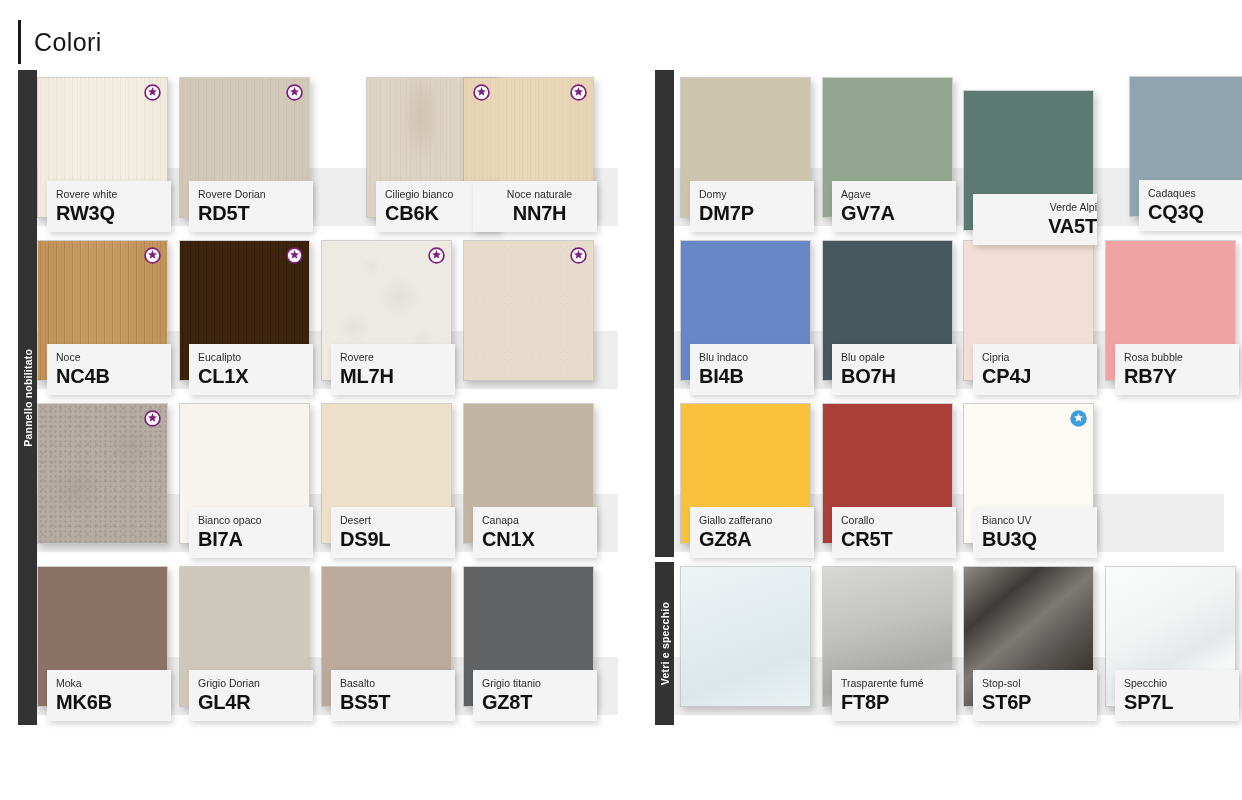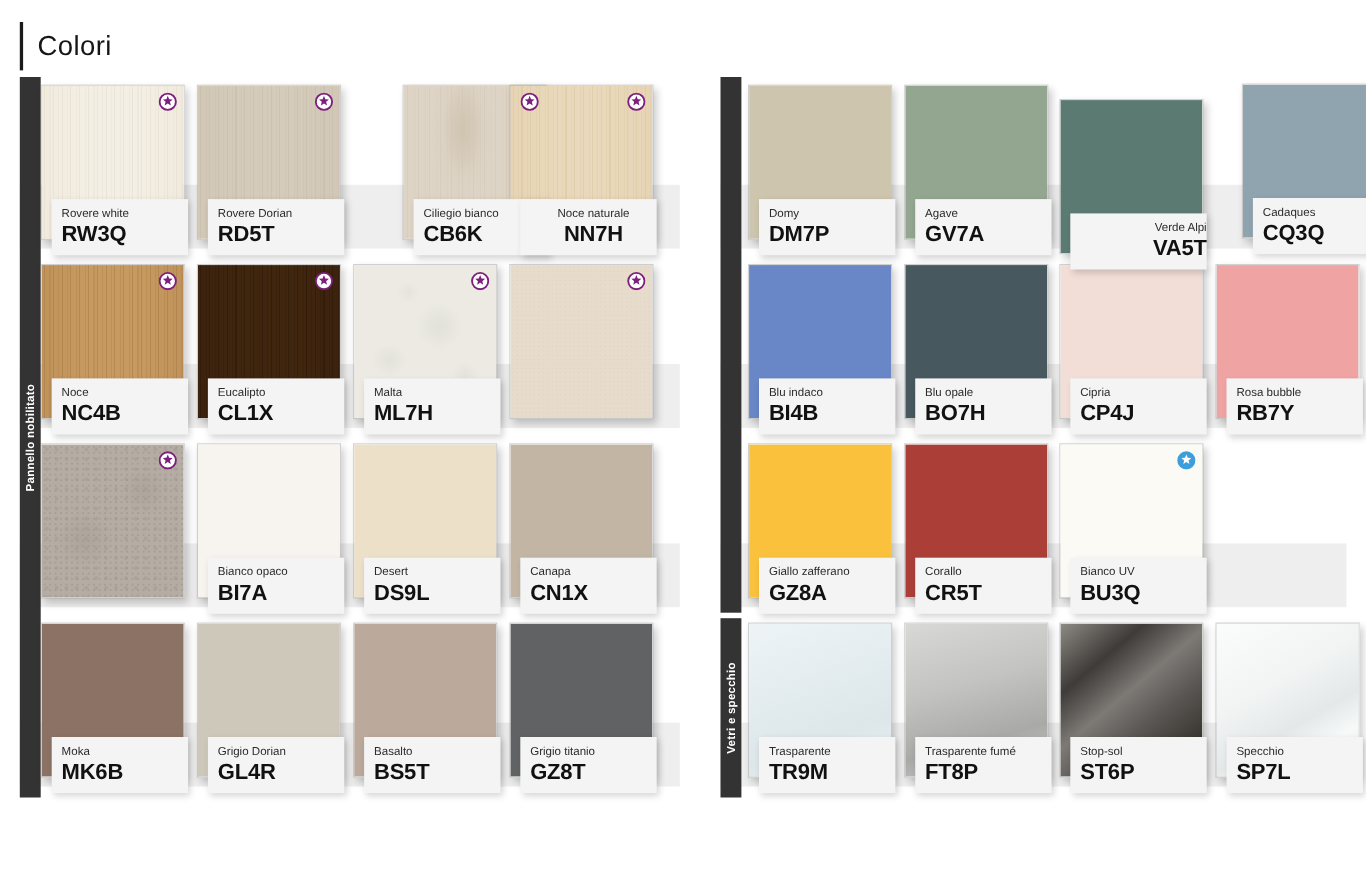--- a/index.html
+++ b/index.html
@@ -199,21 +199,21 @@
       </div>
       <div class="cell" style="left: 321px; top: 240px;">
         <div class="tile">
           <div class="tex" style="background:#eceae2;background-image:radial-gradient(circle 30px at 60% 40%, rgba(216,217,210,0.55), rgba(0,0,0,0) 70%),radial-gradient(circle 22px at 25% 62%, rgba(216,217,210,0.45), rgba(0,0,0,0) 70%),radial-gradient(circle 18px at 78% 72%, rgba(216,217,210,0.4), rgba(0,0,0,0) 70%),radial-gradient(circle 14px at 38% 18%, rgba(216,217,210,0.35), rgba(0,0,0,0) 70%);"></div>
         </div>
         <div class="badge"><svg viewBox="0 0 17 17" width="17" height="17">
             <circle cx="8.5" cy="8.5" r="7.4" fill="#ffffff" stroke="#7d1f7d" stroke-width="1.7"></circle>
             <path d="M8.5 3.1 L9.75 6.2 L13 6.45 L10.5 8.6 L11.3 11.8 L8.5 10.05 L5.7 11.8 L6.5 8.6 L4 6.45 L7.25 6.2 Z" fill="#7d1f7d"></path>
           </svg></div>
         <div class="label-card">
-          <div class="label-name">Malta</div>
+          <div class="label-name">Rovere</div>
           <div class="label-code">ML7H</div>
         </div>
       </div>
       <div class="cell" style="left: 463px; top: 240px;">
         <div class="tile">
           <div class="tex" style="background:#e7dccc;background-image:radial-gradient(rgba(210,197,176,0.55) 0.6px, rgba(0,0,0,0) 0.7px),radial-gradient(rgba(210,197,176,0.4) 0.5px, rgba(0,0,0,0) 0.6px);background-size:4px 4px, 7px 7px;background-position:0 0, 2px 3px;"></div>
         </div>
         <div class="badge"><svg viewBox="0 0 17 17" width="17" height="17">
             <circle cx="8.5" cy="8.5" r="7.4" fill="#ffffff" stroke="#7d1f7d" stroke-width="1.7"></circle>
             <path d="M8.5 3.1 L9.75 6.2 L13 6.45 L10.5 8.6 L11.3 11.8 L8.5 10.05 L5.7 11.8 L6.5 8.6 L4 6.45 L7.25 6.2 Z" fill="#7d1f7d"></path>
@@ -391,24 +391,20 @@
           </svg></div>
         <div class="label-card">
           <div class="label-name">Bianco UV</div>
           <div class="label-code">BU3Q</div>
         </div>
       </div>
       <div class="cell" style="left: 680px; top: 566px;">
         <div class="tile">
           <div class="tex" style="background:linear-gradient(160deg,#eef4f6 0%,#e2ebee 45%,#dde7ea 70%,#eaf1f3 100%);"></div>
         </div>
-        <div class="label-card">
-          <div class="label-name">Trasparente</div>
-          <div class="label-code">TR9M</div>
-        </div>
       </div>
       <div class="cell" style="left: 822px; top: 566px;">
         <div class="tile">
           <div class="tex" style="background:linear-gradient(165deg,#d8d8d6 0%,#c3c3c1 40%,#a9a9a7 72%,#cfcfcd 100%);"></div>
         </div>
         <div class="label-card">
           <div class="label-name">Trasparente fumé</div>
           <div class="label-code">FT8P</div>
         </div>
       </div>

